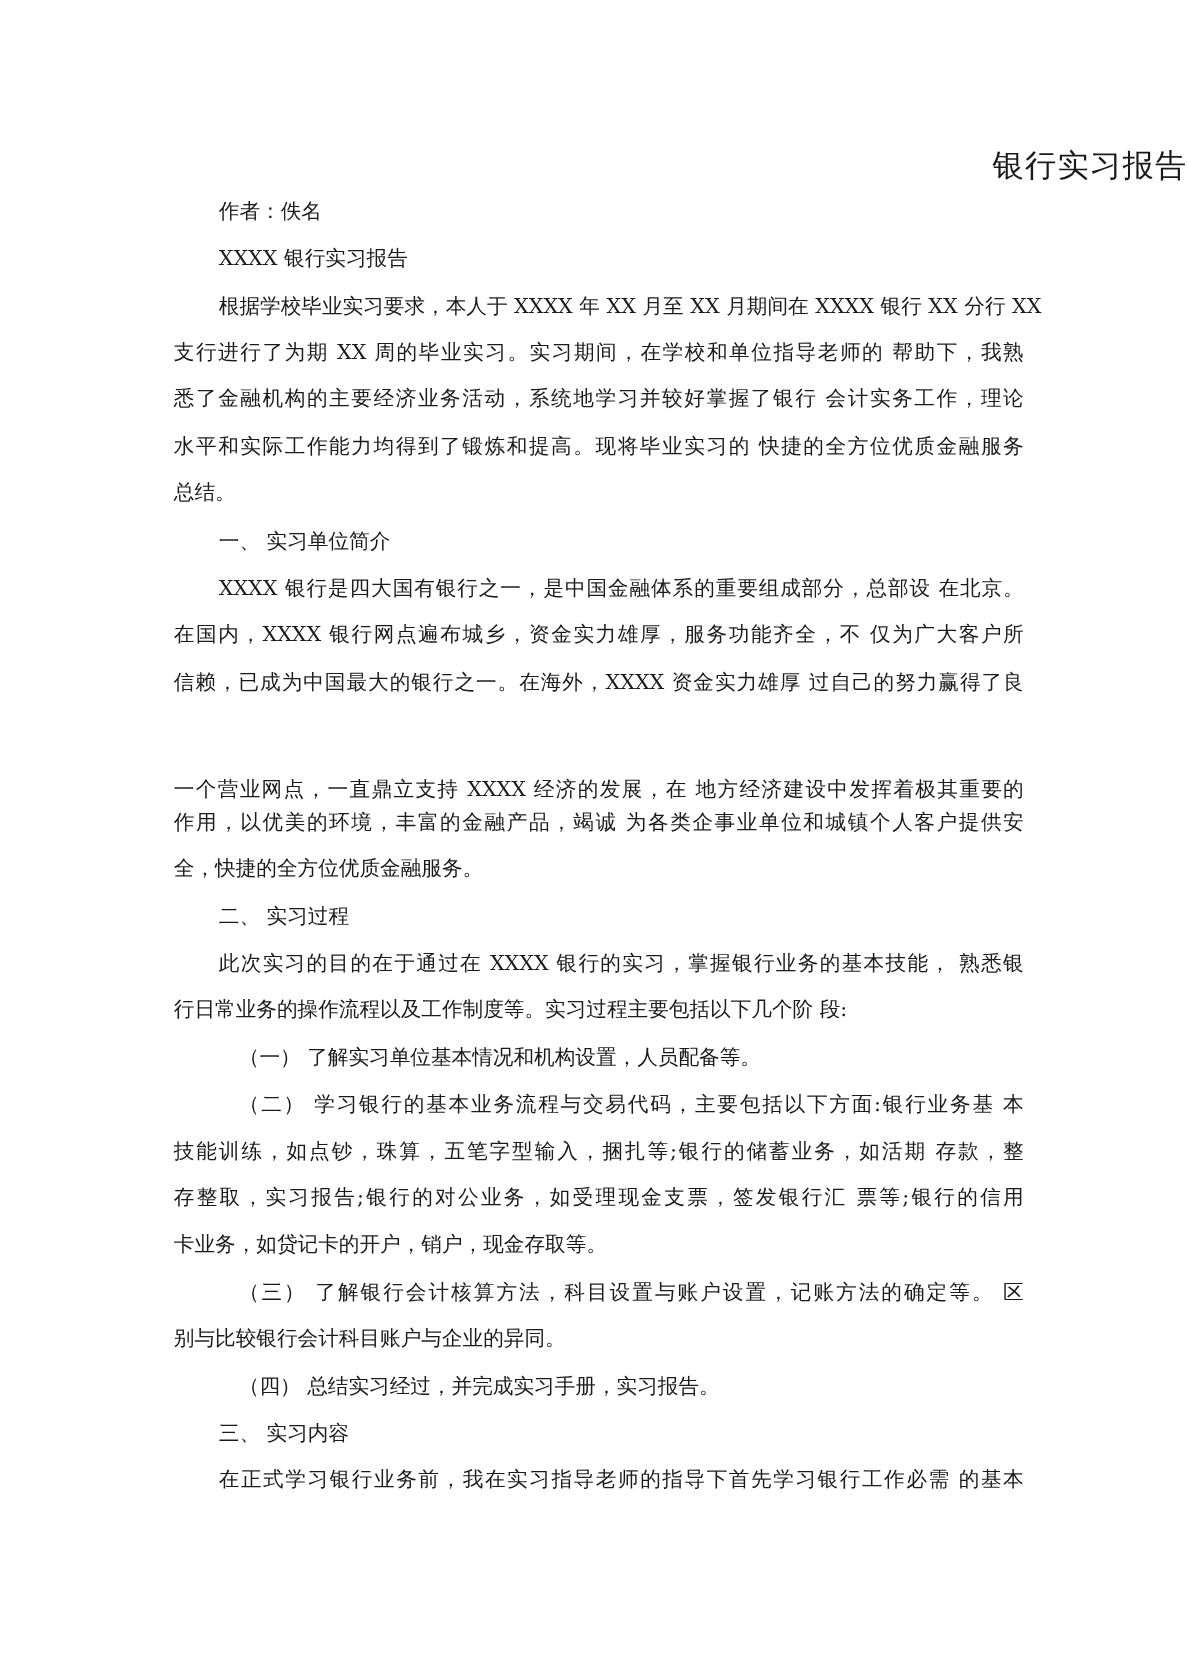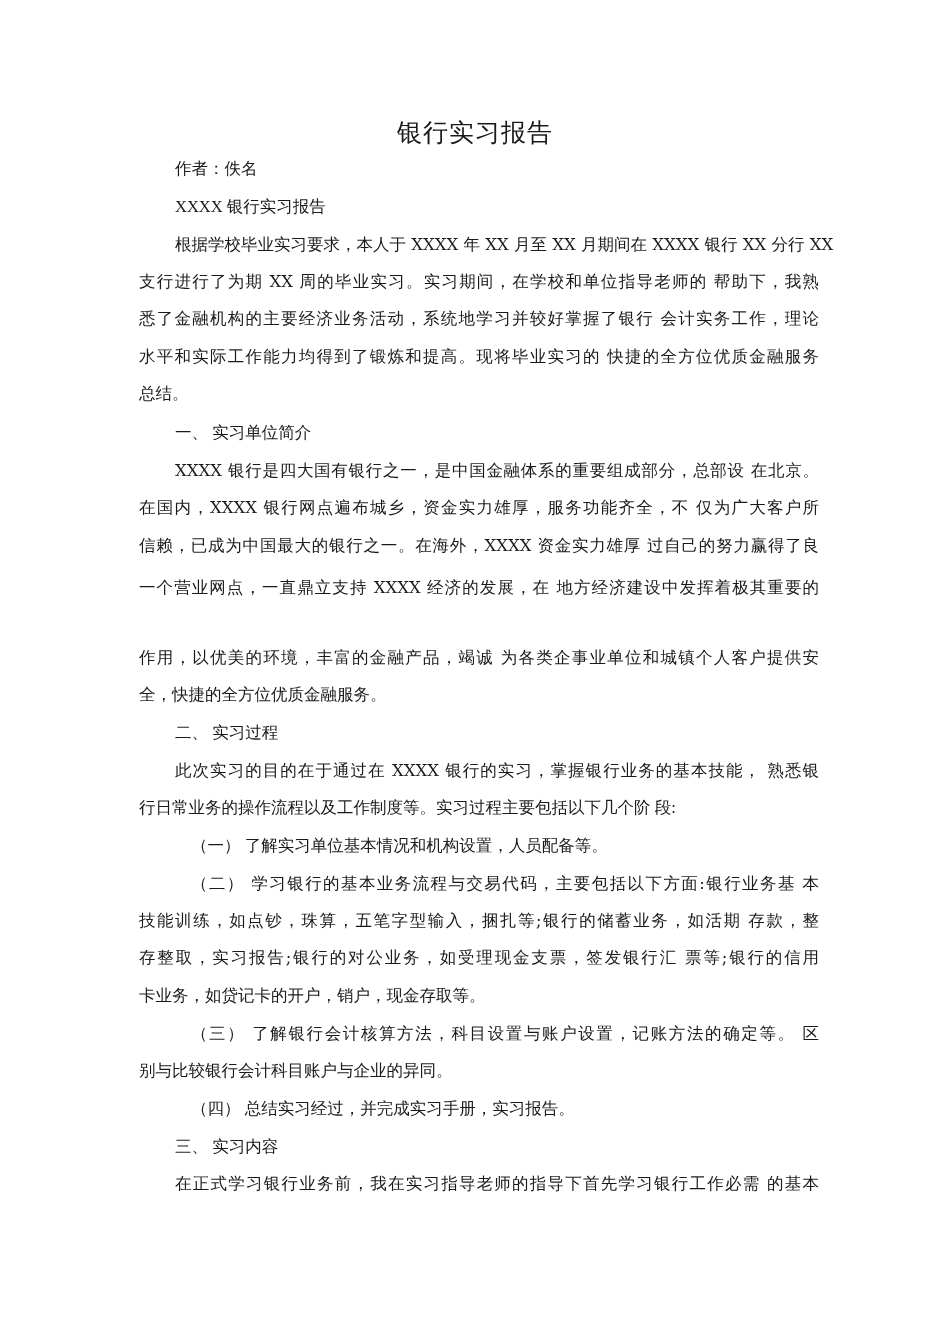--- a/index.html
+++ b/index.html
@@ -1,23 +1,23 @@
 <!DOCTYPE html>
 <html><head>
   <meta charset="utf-8">
   <style>
     html, body { margin: 0; padding: 0; background: #ffffff; }
     body { width: 950px; height: 1344px; position: relative; overflow: hidden;
            font-family: "DejaVu Serif", "Liberation Serif", serif; color: #1a1a1a; }
     .page { position: absolute; left: 0; top: 0; width: 950px; height: 1344px; background: #fff; }
-    .title { position: absolute; left: 0; width: 950px; top: 116px; text-align: center;
+    .title { position: absolute; left: 0; width: 950px; top: 116px; text-align: right;
              font-size: 25px; letter-spacing: 1px; line-height: 34px; }
     .line { position: absolute; left: 139px; width: 680px; font-size: 16.5px; line-height: 24px;
             white-space: nowrap; text-align: justify; text-align-last: justify; }
-    .line.last { text-align-last: left; font-family: Liberation Serif, serif; }
+    .line.last { text-align-last: left; }
     .i1 { left: 175px; width: 644px; }
     .i2 { left: 191px; width: 628px; }
   </style>
 </head>
 <body>
 
 <div class="page">
   <div class="title">银行实习报告</div>
 
   <div class="line i1 last" style="top:157px">作者：佚名</div>
@@ -27,21 +27,21 @@
   <div class="line" style="top:270px">支行进行了为期 XX 周的毕业实习。实习期间，在学校和单位指导老师的  帮助下，我熟</div>
   <div class="line" style="top:307px">悉了金融机构的主要经济业务活动，系统地学习并较好掌握了银行  会计实务工作，理论</div>
   <div class="line" style="top:345px">水平和实际工作能力均得到了锻炼和提高。现将毕业实习的  快捷的全方位优质金融服务</div>
   <div class="line last" style="top:382px">总结。</div>
 
   <div class="line i1 last" style="top:421px">一、  实习单位简介</div>
 
   <div class="line i1" style="top:459px">XXXX 银行是四大国有银行之一，是中国金融体系的重要组成部分，总部设  在北京。</div>
   <div class="line" style="top:496px">在国内，XXXX 银行网点遍布城乡，资金实力雄厚，服务功能齐全，不  仅为广大客户所</div>
   <div class="line" style="top:534px">信赖，已成为中国最大的银行之一。在海外，XXXX 资金实力雄厚  过自己的努力赢得了良</div>
-  <div class="line" style="top:576px">一个营业网点，一直鼎立支持 XXXX 经济的发展，在  地方经济建设中发挥着极其重要的</div>
+  <div class="line" style="top:620px">一个营业网点，一直鼎立支持 XXXX 经济的发展，在  地方经济建设中发挥着极其重要的</div>
   <div class="line" style="top:646px">作用，以优美的环境，丰富的金融产品，竭诚  为各类企事业单位和城镇个人客户提供安</div>
   <div class="line last" style="top:683px">全，快捷的全方位优质金融服务。</div>
 
   <div class="line i1 last" style="top:721px">二、  实习过程</div>
 
   <div class="line i1" style="top:759px">此次实习的目的在于通过在 XXXX 银行的实习，掌握银行业务的基本技能，  熟悉银</div>
   <div class="line last" style="top:796px">行日常业务的操作流程以及工作制度等。实习过程主要包括以下几个阶  段:</div>
 
   <div class="line i2 last" style="top:834px">（一）  了解实习单位基本情况和机构设置，人员配备等。</div>
 

